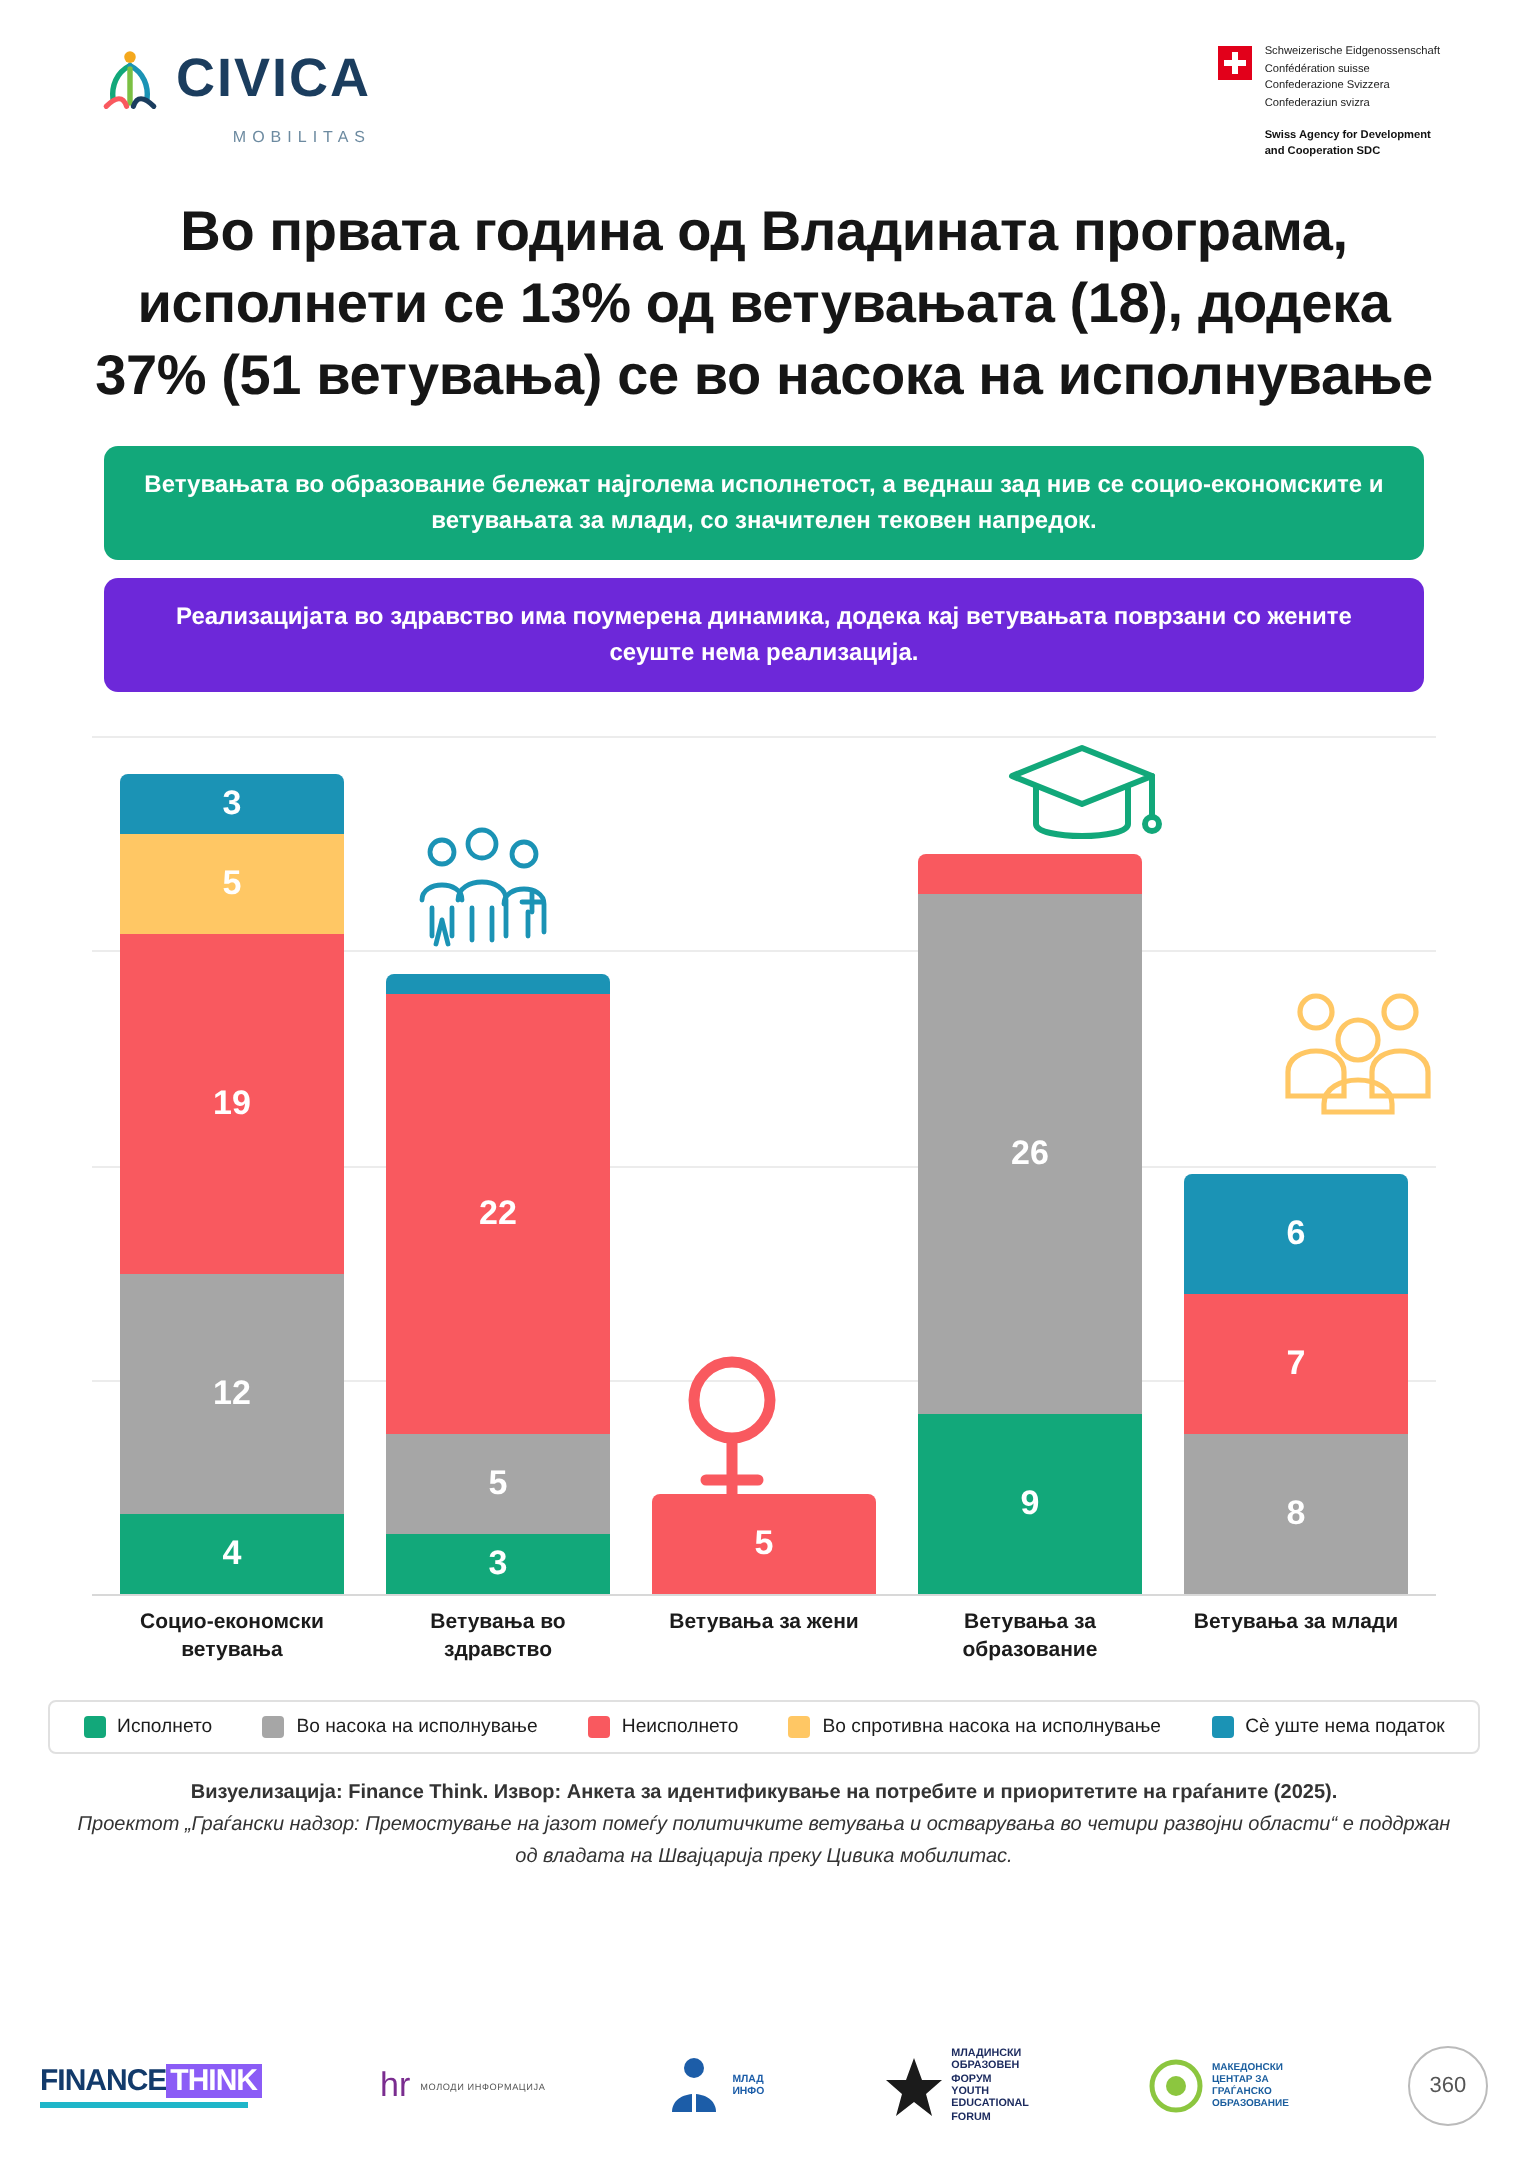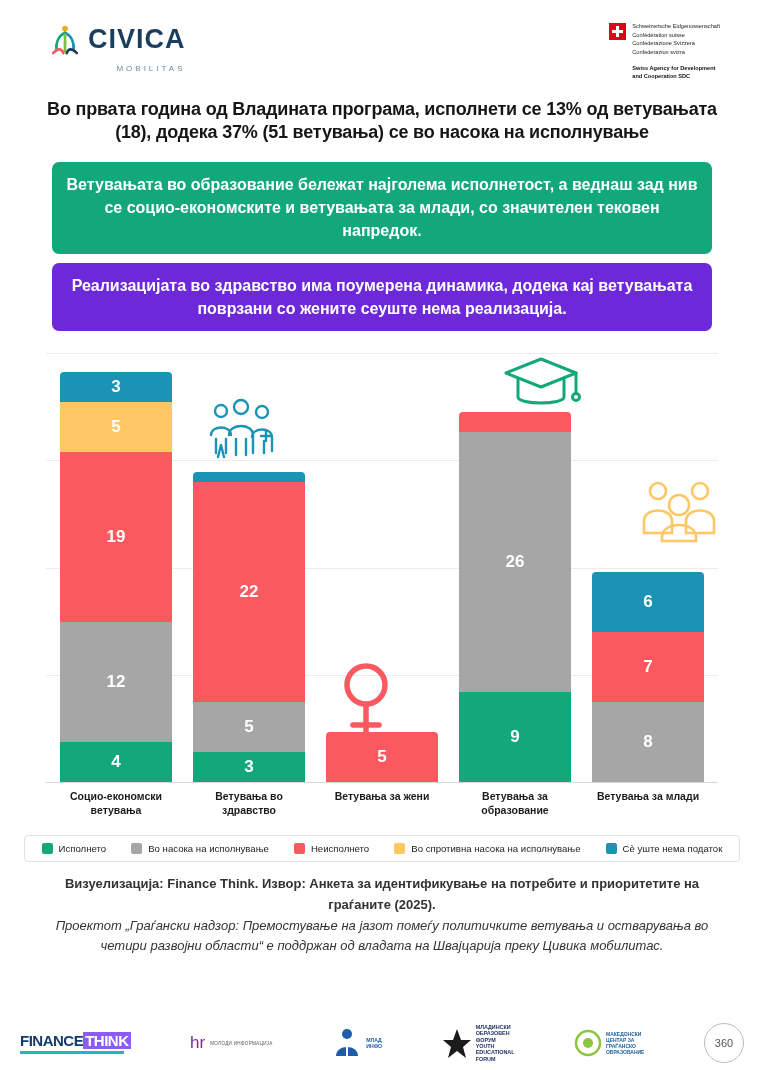--- a/index.html
+++ b/index.html
@@ -46,35 +46,35 @@
   }
   .swiss-flag:before{ left:7px; top:3px; width:3px; height:11px;}
   .swiss-flag:after{ left:3px; top:7px; width:11px; height:3px;}
   .swiss-lines { font-size: 5.6px; line-height: 1.55; color:#222; }
   .swiss-bold { font-size: 5.6px; font-weight: bold; margin-top:7px; line-height:1.5; color:#111;}
 
   
   .title {
     margin: 6px 44px 0 44px;
     text-align: center;
-    font-size: 18px;
+    font-size: 28px;
     font-weight: bold;
     line-height: 1.28;
     color: #161616;
     letter-spacing: -0.2px;
   }
 
   
   .callouts { margin: 18px 52px 0 52px; }
   .callout {
     border-radius: 7px;
     color: #ffffff;
     text-align: center;
     font-weight: bold;
-    font-size: 16px;
+    font-size: 12px;
     line-height: 1.45;
     padding: 11px 14px;
   }
   .callout.green { background: #12a87a; }
   .callout.red { background: #6d28d9; margin-top: 9px; }
 
   
   .chart-wrap {
     position: relative;
     margin: 22px 46px 0 46px;
@@ -129,21 +129,21 @@
     padding: 7px 4px;
     font-size: 9.6px;
   }
   .legend-item { display: flex; align-items: center; }
   .legend-swatch { width: 11px; height: 11px; border-radius: 2px; margin-right: 6px; }
 
   
   .sources {
     margin: 12px 34px 0 34px;
     text-align: center;
-    font-size: 13px;
+    font-size: 10px;
     line-height: 1.6;
     color: #333;
   }
   .sources .row1 { font-weight: bold; }
   .sources .row2 { font-style: italic; }
 
   
   .footer {
     position: absolute; left: 0; right: 0; bottom: 8px;
     height: 58px;

